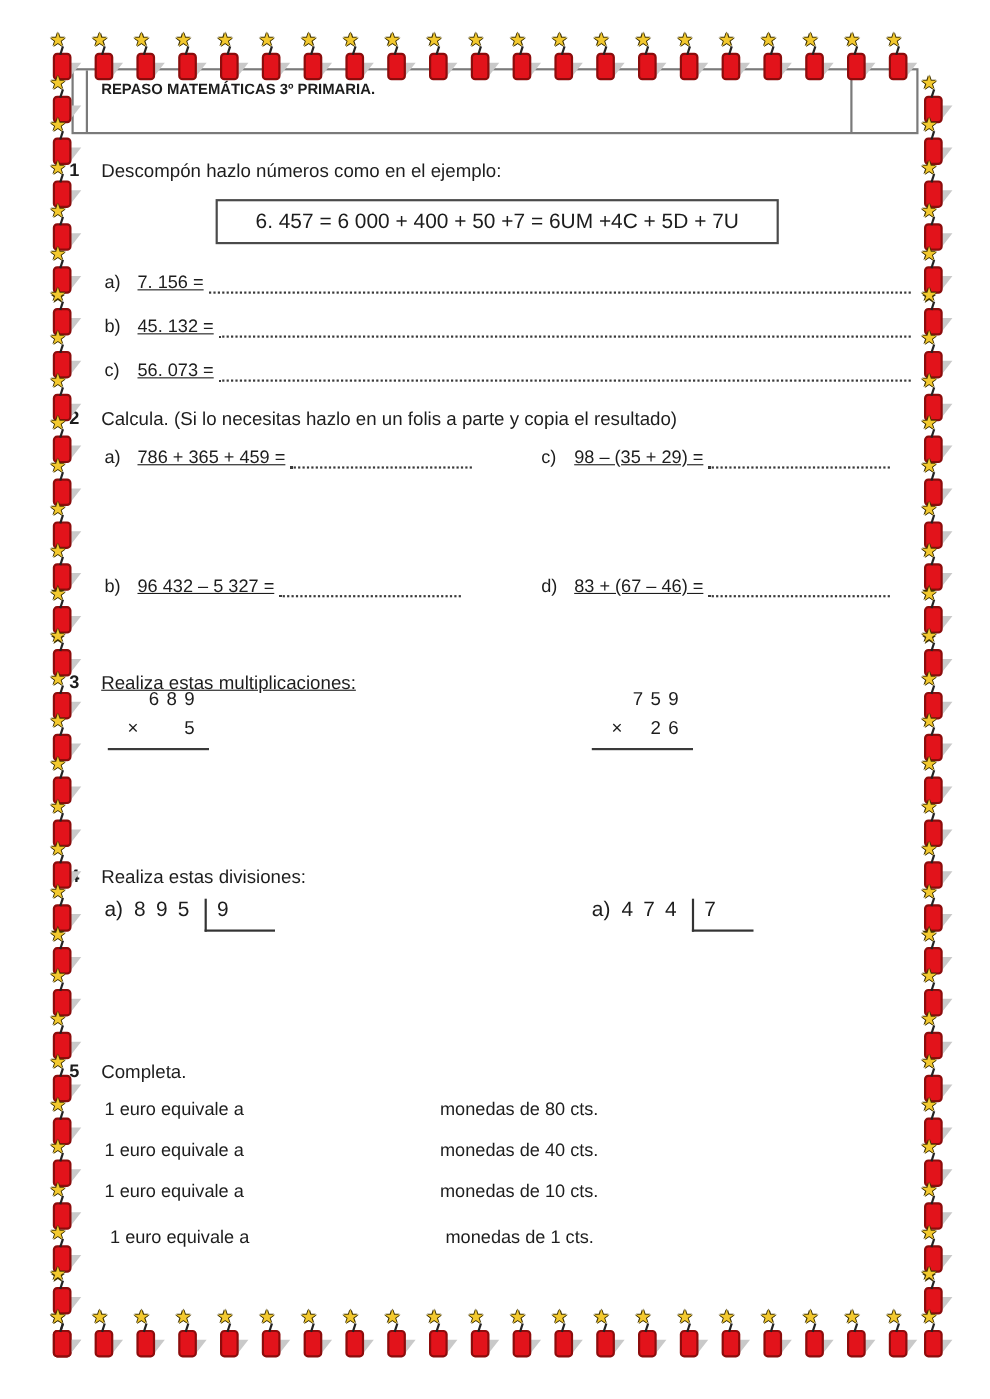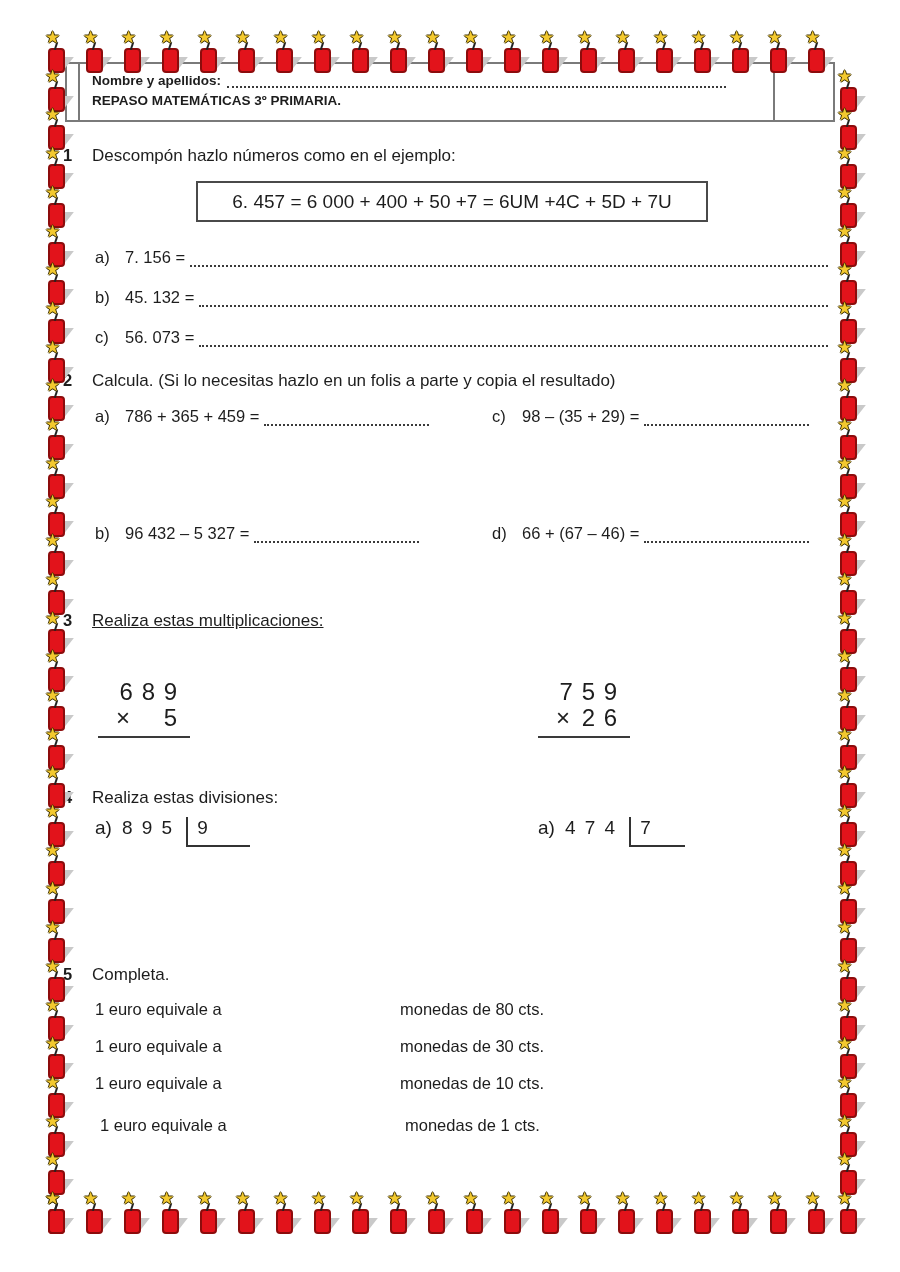--- a/index.html
+++ b/index.html
@@ -21,29 +21,29 @@
   .hb-rightcell{position:absolute;right:0;top:0;bottom:0;width:58px;border-left:2px solid #7a7a7a;}
   .hb-text{position:absolute;left:25px;top:7px;width:640px;font-size:13.5px;font-weight:bold;line-height:20px;}
   .hb-row{display:flex;align-items:flex-end;}
   .name-blank{flex:1;height:15px;border-bottom:2px dotted #3a3a3a;margin:0 6px 3px 6px;}
   
   .content{position:absolute;inset:0;z-index:3;}
   .ex-num{position:absolute;left:63px;width:26px;font-size:16.5px;font-weight:bold;}
   .ex-title{position:absolute;left:92px;font-size:17px;}
   .item-row{position:absolute;left:95px;display:flex;align-items:flex-end;font-size:16.5px;}
   .item-label{width:30px;flex:0 0 auto;}
-  .item-expr{flex:0 0 auto;margin-right:5px;white-space:pre;}
+  .item-expr{flex:0 0 auto;margin-right:5px;white-space:pre;text-decoration:underline;}
   .dots{border-bottom:2.5px dotted #3a3a3a;height:15px;}
   .dots.grow{flex:1;}
   .dots.fixed{flex:0 0 auto;width:165px;}
   
   .example-box{position:absolute;left:196px;top:181px;width:508px;height:37px;border:2px solid #4a4a4a;
                display:flex;align-items:center;justify-content:center;font-size:19px;white-space:pre;}
   
-  .mult{position:absolute;top:679px;width:92px;font-size:24px;line-height:26px;
+  .mult{position:absolute;top:623px;width:92px;font-size:17px;line-height:26px;
         padding-bottom:5px;border-bottom:2px solid #3a3a3a;}
   .m-top{text-align:right;padding-right:12px;white-space:pre;letter-spacing:1px;}
   .m-bot{display:flex;justify-content:space-between;padding-left:18px;padding-right:12px;letter-spacing:1px;}
   
   .division{position:absolute;top:817px;display:flex;align-items:flex-start;font-size:19px;}
   .d-label{margin-right:10px;}
   .d-dividend{white-space:pre;letter-spacing:2px;}
   .d-box{margin-left:12px;border-left:2px solid #333;border-bottom:2px solid #333;
          height:30px;padding-left:9px;box-sizing:border-box;}
   
@@ -54,24 +54,20 @@
 </head>
 <body>
 
 <div id="page">
 
   <div class="header-box">
     <div class="hb-leftcell"></div>
     <div class="hb-rightcell"></div>
     <div class="hb-text">
       <div class="hb-row">
-        <span>Nombre y apellidos:</span>
-        <span class="name-blank"></span>
-      </div>
-      <div class="hb-row">
         <span>REPASO MATEMÁTICAS 3º PRIMARIA.</span>
       </div>
     </div>
   </div>
 
   <div class="content">
 
     <div class="ex-num" style="top:146px;">1</div>
     <div class="ex-title" style="top:146px;">Descompón hazlo números como en el ejemplo:</div>
     <div class="example-box">6. 457 = 6 000 + 400 + 50 +7 = 6UM +4C + 5D + 7U</div>
@@ -105,21 +101,21 @@
       <span class="item-expr">98 – (35 + 29) =</span>
       <span class="dots fixed"></span>
     </div>
     <div class="item-row" style="top:524px;">
       <span class="item-label">b)</span>
       <span class="item-expr">96 432 – 5 327 =</span>
       <span class="dots fixed"></span>
     </div>
     <div class="item-row" style="top:524px;left:492px;">
       <span class="item-label">d)</span>
-      <span class="item-expr">66 + (67 – 46) =</span>
+      <span class="item-expr">83 + (67 – 46) =</span>
       <span class="dots fixed"></span>
     </div>
 
     <div class="ex-num" style="top:611px;">3</div>
     <div class="ex-title" style="top:611px;text-decoration:underline;">Realiza estas multiplicaciones:</div>
 
     <div class="mult" style="left:98px;">
       <div class="m-top">6 8 9</div>
       <div class="m-bot">
         <span>×</span>
@@ -154,21 +150,21 @@
 
     <div class="ex-num" style="top:965px;">5</div>
     <div class="ex-title" style="top:965px;">Completa.</div>
 
     <div class="c-row" style="left:95px;top:1000px;width:700px;">
       <span class="c-left">1 euro equivale a</span>
       <span class="c-right">monedas de 80 cts.</span>
     </div>
     <div class="c-row" style="left:95px;top:1037px;width:700px;">
       <span class="c-left">1 euro equivale a</span>
-      <span class="c-right">monedas de 30 cts.</span>
+      <span class="c-right">monedas de 40 cts.</span>
     </div>
     <div class="c-row" style="left:95px;top:1074px;width:700px;">
       <span class="c-left">1 euro equivale a</span>
       <span class="c-right">monedas de 10 cts.</span>
     </div>
     <div class="c-row" style="left:100px;top:1116px;width:700px;">
       <span class="c-left">1 euro equivale a</span>
       <span class="c-right">monedas de 1 cts.</span>
     </div>
 

